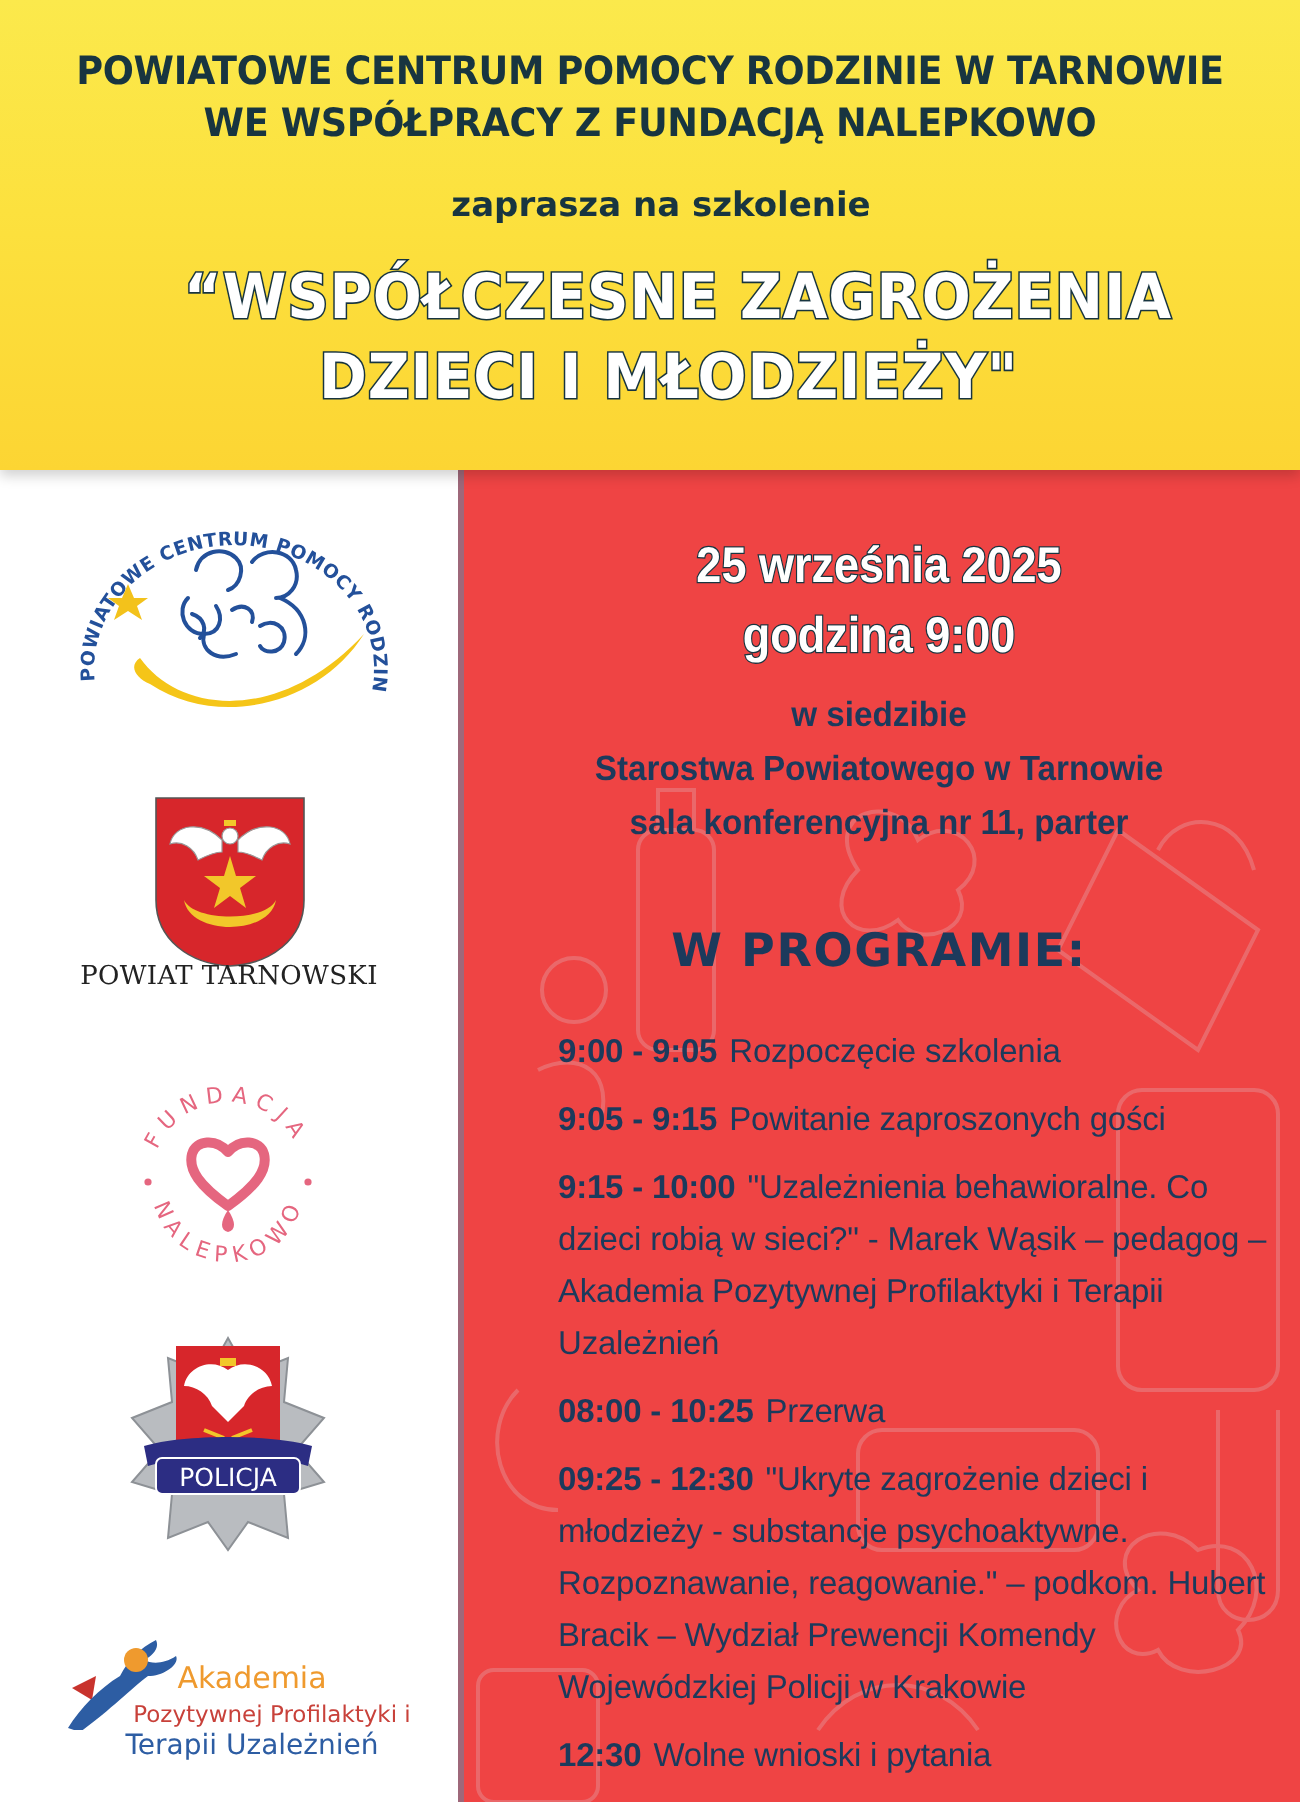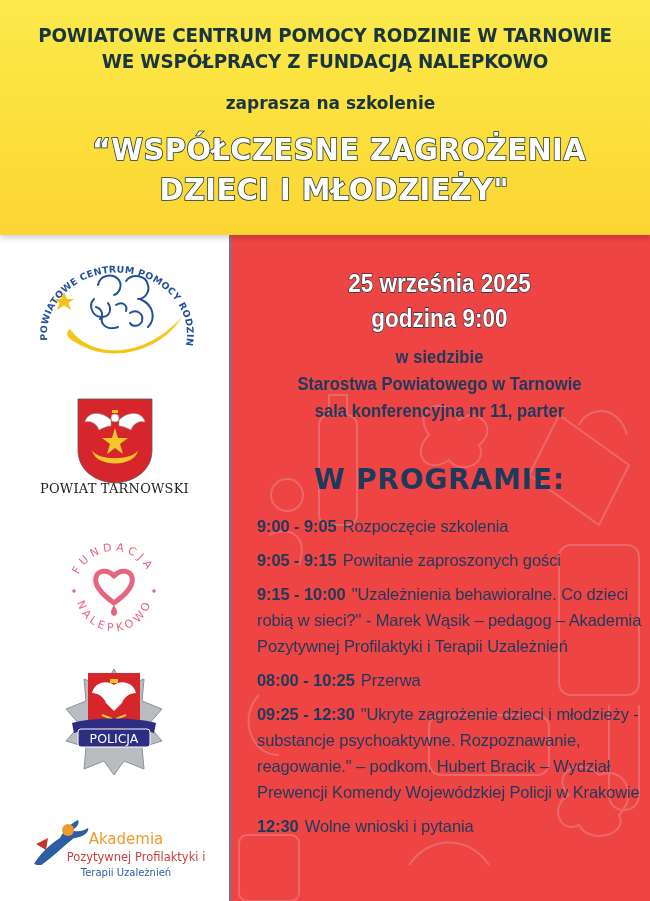--- a/index.html
+++ b/index.html
@@ -51,21 +51,21 @@
   }
   .fundacja { left: 62px; top: 302px; width: 104px; height: 104px; }
   .policja { left: 62px; top: 432px; width: 104px; height: 110px; }
   .akademia-icon { left: 30px; top: 575px; width: 70px; height: 55px; }
   .akademia-text {
     position: absolute; left: 60px; top: 595px; width: 160px; text-align: center;
     font-family: "DejaVu Sans", sans-serif;
   }
   .ak-1 { font-size: 15px; color: #ef9a2e; line-height: 19px; padding-right: 28px; }
   .ak-2 { font-size: 11.5px; color: #c8413a; line-height: 16px; padding-right: 8px; white-space: nowrap; }
-  .ak-3 { font-size: 10px; color: #2d5da3; line-height: 16px; padding-right: 28px; white-space: nowrap; }
+  .ak-3 { font-size: 14px; color: #2d5da3; line-height: 16px; padding-right: 28px; white-space: nowrap; }
 
   
   .panel {
     position: absolute; left: 229px; top: 235px; width: 501px; height: 666px;
     background: #ef4444; overflow: hidden;
   }
   .panel-deco { position: absolute; left: 0; top: 0; width: 421px; height: 666px; opacity: 0.22; }
   .panel-edge { position: absolute; left: 229px; top: 235px; width: 3px; height: 666px; background: #4d8cb0; opacity: 0.5; }
 
   .outlined {
@@ -80,27 +80,27 @@
     position: absolute; left: 0; width: 421px; text-align: center;
     font-family: "Liberation Sans", sans-serif; font-weight: bold; font-size: 17.5px; color: #1c3a5c;
     line-height: 25px; white-space: nowrap; transform: scaleX(0.95);
   }
   .venue.v1 { top: 110px; }
   .venue.v2 { top: 137px; }
   .venue.v3 { top: 164px; }
 
   .prog-title {
     position: absolute; left: 0; top: 228px; width: 421px; text-align: center;
-    font-family: "DejaVu Sans", sans-serif; font-weight: bold; font-size: 28px;
+    font-family: "DejaVu Sans", sans-serif; font-weight: bold; font-size: 23px;
     color: #1c3a5c; letter-spacing: 0.8px;
   }
   .program { position: absolute; left: 28px; top: 278px; width: 385px; }
   .item {
     font-family: "Liberation Sans", sans-serif; font-size: 16.5px; line-height: 26px;
-    color: #1c3a5c; margin-bottom: 8px; letter-spacing: -0.1px;
+    color: #1c3a5c; margin-bottom: 8px; letter-spacing: -0.1px; margin-left: 22px;
   }
   .item .time { font-weight: bold; margin-right: 6px; }
 </style>
 </head>
 <body>
 
 <div class="header">
   <div class="org-line l1">POWIATOWE CENTRUM POMOCY RODZINIE W TARNOWIE</div>
   <div class="org-line l2">WE WSPÓŁPRACY Z FUNDACJĄ NALEPKOWO</div>
   <div class="invite">zaprasza na szkolenie</div>

